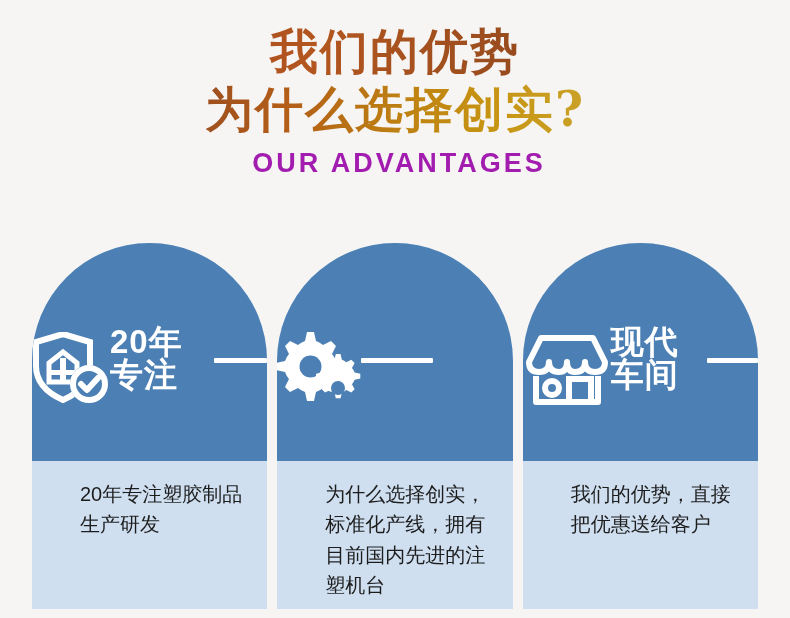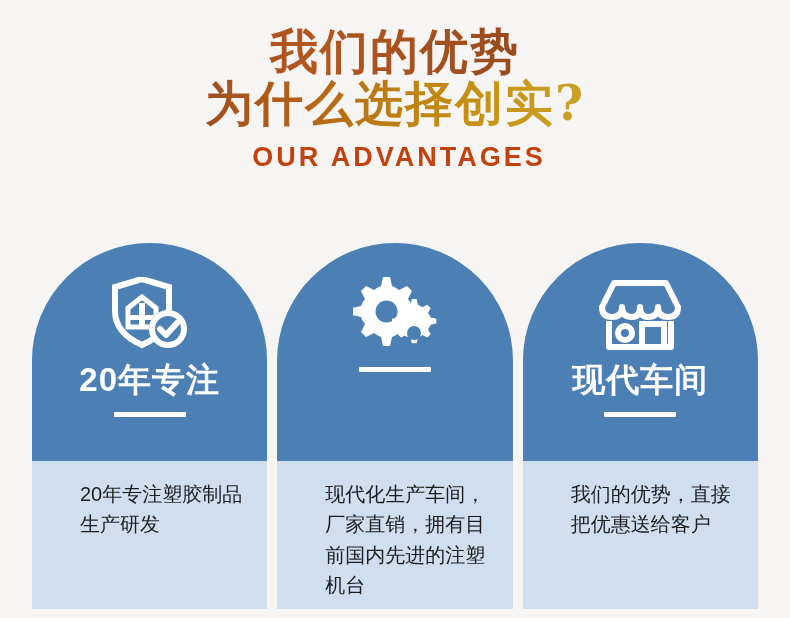--- a/index.html
+++ b/index.html
@@ -24,28 +24,29 @@
     color:transparent;
     -webkit-text-fill-color:transparent;
     display:block;
   }
   .title-line1 {
     font-size:48px;
     background-image:linear-gradient(100deg,#8a3a22 0%,#a54a23 18%,#b3561f 40%,#9c4d1e 62%,#7d3c1c 85%,#6e3419 100%);
   }
   .title-line2 {
     font-size:48px;
+    margin-top:6px;
     background-image:linear-gradient(95deg,#2c3f62 0%,#5a3a44 10%,#9a4d20 24%,#b35d18 36%,#bd7f12 50%,#c79412 62%,#caa227 74%,#b9a44e 86%,#6d7f95 97%,#46607f 100%);
   }
   .title-en {
     margin-top:12px;
     font-size:27px;
     font-weight:bold;
     letter-spacing:3px;
-    color:#c2410c;
+    color:#a21caf;
     font-family:"Liberation Sans","DejaVu Sans",sans-serif;
     padding-left:8px;
   }
 
   
   .cards {
     position:absolute;
     left:32px; top:243px;
     width:726px; height:366px;
     display:flex;
@@ -57,21 +58,21 @@
     flex-direction:column;
     background:#cfdff0;
     border-top-left-radius:118px;
     border-top-right-radius:118px;
     overflow:hidden;
   }
   .card-top {
     background:#4c80b4;
     height:218px;
     display:flex;
-    flex-direction:column;
+    flex-direction:row;
     align-items:center;
     justify-content:flex-start;
     position:relative;
   }
   .card-icon {
     margin-top:34px;
     height:74px;
     display:flex;
     align-items:center;
     justify-content:center;
@@ -149,21 +150,21 @@
               <path d="M30 0 L37 0 L39 9 A21 21 0 0 1 46 13 L54 9 L59 14 L55 22 A21 21 0 0 1 59 29 L68 31 L68 38 L59 40 A21 21 0 0 1 55 47 L59 55 L54 60 L46 56 A21 21 0 0 1 39 60 L37 69 L30 69 L28 60 A21 21 0 0 1 21 56 L13 60 L8 55 L12 47 A21 21 0 0 1 8 40 L-1 38 L-1 31 L8 29 A21 21 0 0 1 12 22 L8 14 L13 9 L21 13 A21 21 0 0 1 28 9 Z"></path>
               <circle cx="33.5" cy="34.5" r="11" fill="#4c80b4"></circle>
               <path d="M64 40 L69 40 L70.4 46 A14 14 0 0 1 75 48.7 L80.3 46 L83.8 49.5 L81 54.8 A14 14 0 0 1 83.8 59.4 L89.8 60.8 L89.8 65.8 L83.8 67.2 A14 14 0 0 1 81 71.8 L83.8 77 L80.3 80.5 L75 77.8 A14 14 0 0 1 70.4 80.5 L69 86.5 L64 86.5 L62.6 80.5 A14 14 0 0 1 58 77.8 L52.7 80.5 L49.2 77 L52 71.8 A14 14 0 0 1 49.2 67.2 L43.2 65.8 L43.2 60.8 L49.2 59.4 A14 14 0 0 1 52 54.8 L49.2 49.5 L52.7 46 L58 48.7 A14 14 0 0 1 62.6 46 Z" transform="translate(-2,-16) scale(0.95)"></path>
               <circle cx="61" cy="56" r="7" fill="#4c80b4"></circle>
             </g>
           </svg>
         </div>
         <div class="card-divider"></div>
       </div>
       <div class="card-body">
-        <div class="card-desc">现代化生产车间，厂家直销，拥有目前国内先进的注塑机台</div>
+        <div class="card-desc">为什么选择创实，标准化产线，拥有目前国内先进的注塑机台</div>
       </div>
     </div>
 
     <div class="card">
       <div class="card-top">
         <div class="card-icon">
           <svg width="88" height="74" viewBox="0 0 88 74">
             <path d="M6 30 L18 6 L70 6 L82 30 Q82 40 72 40 Q62 40 62 30 Q62 40 52 40 Q44 40 44 30 Q44 40 36 40 Q26 40 26 30 Q26 40 16 40 Q6 40 6 30 Z" fill="none" stroke="#ffffff" stroke-width="6" stroke-linejoin="round"></path>
             <path d="M13 44 L13 70 L75 70 L75 44" fill="none" stroke="#ffffff" stroke-width="6" stroke-linejoin="round"></path>
             <circle cx="29" cy="56" r="7" fill="none" stroke="#ffffff" stroke-width="6"></circle>

